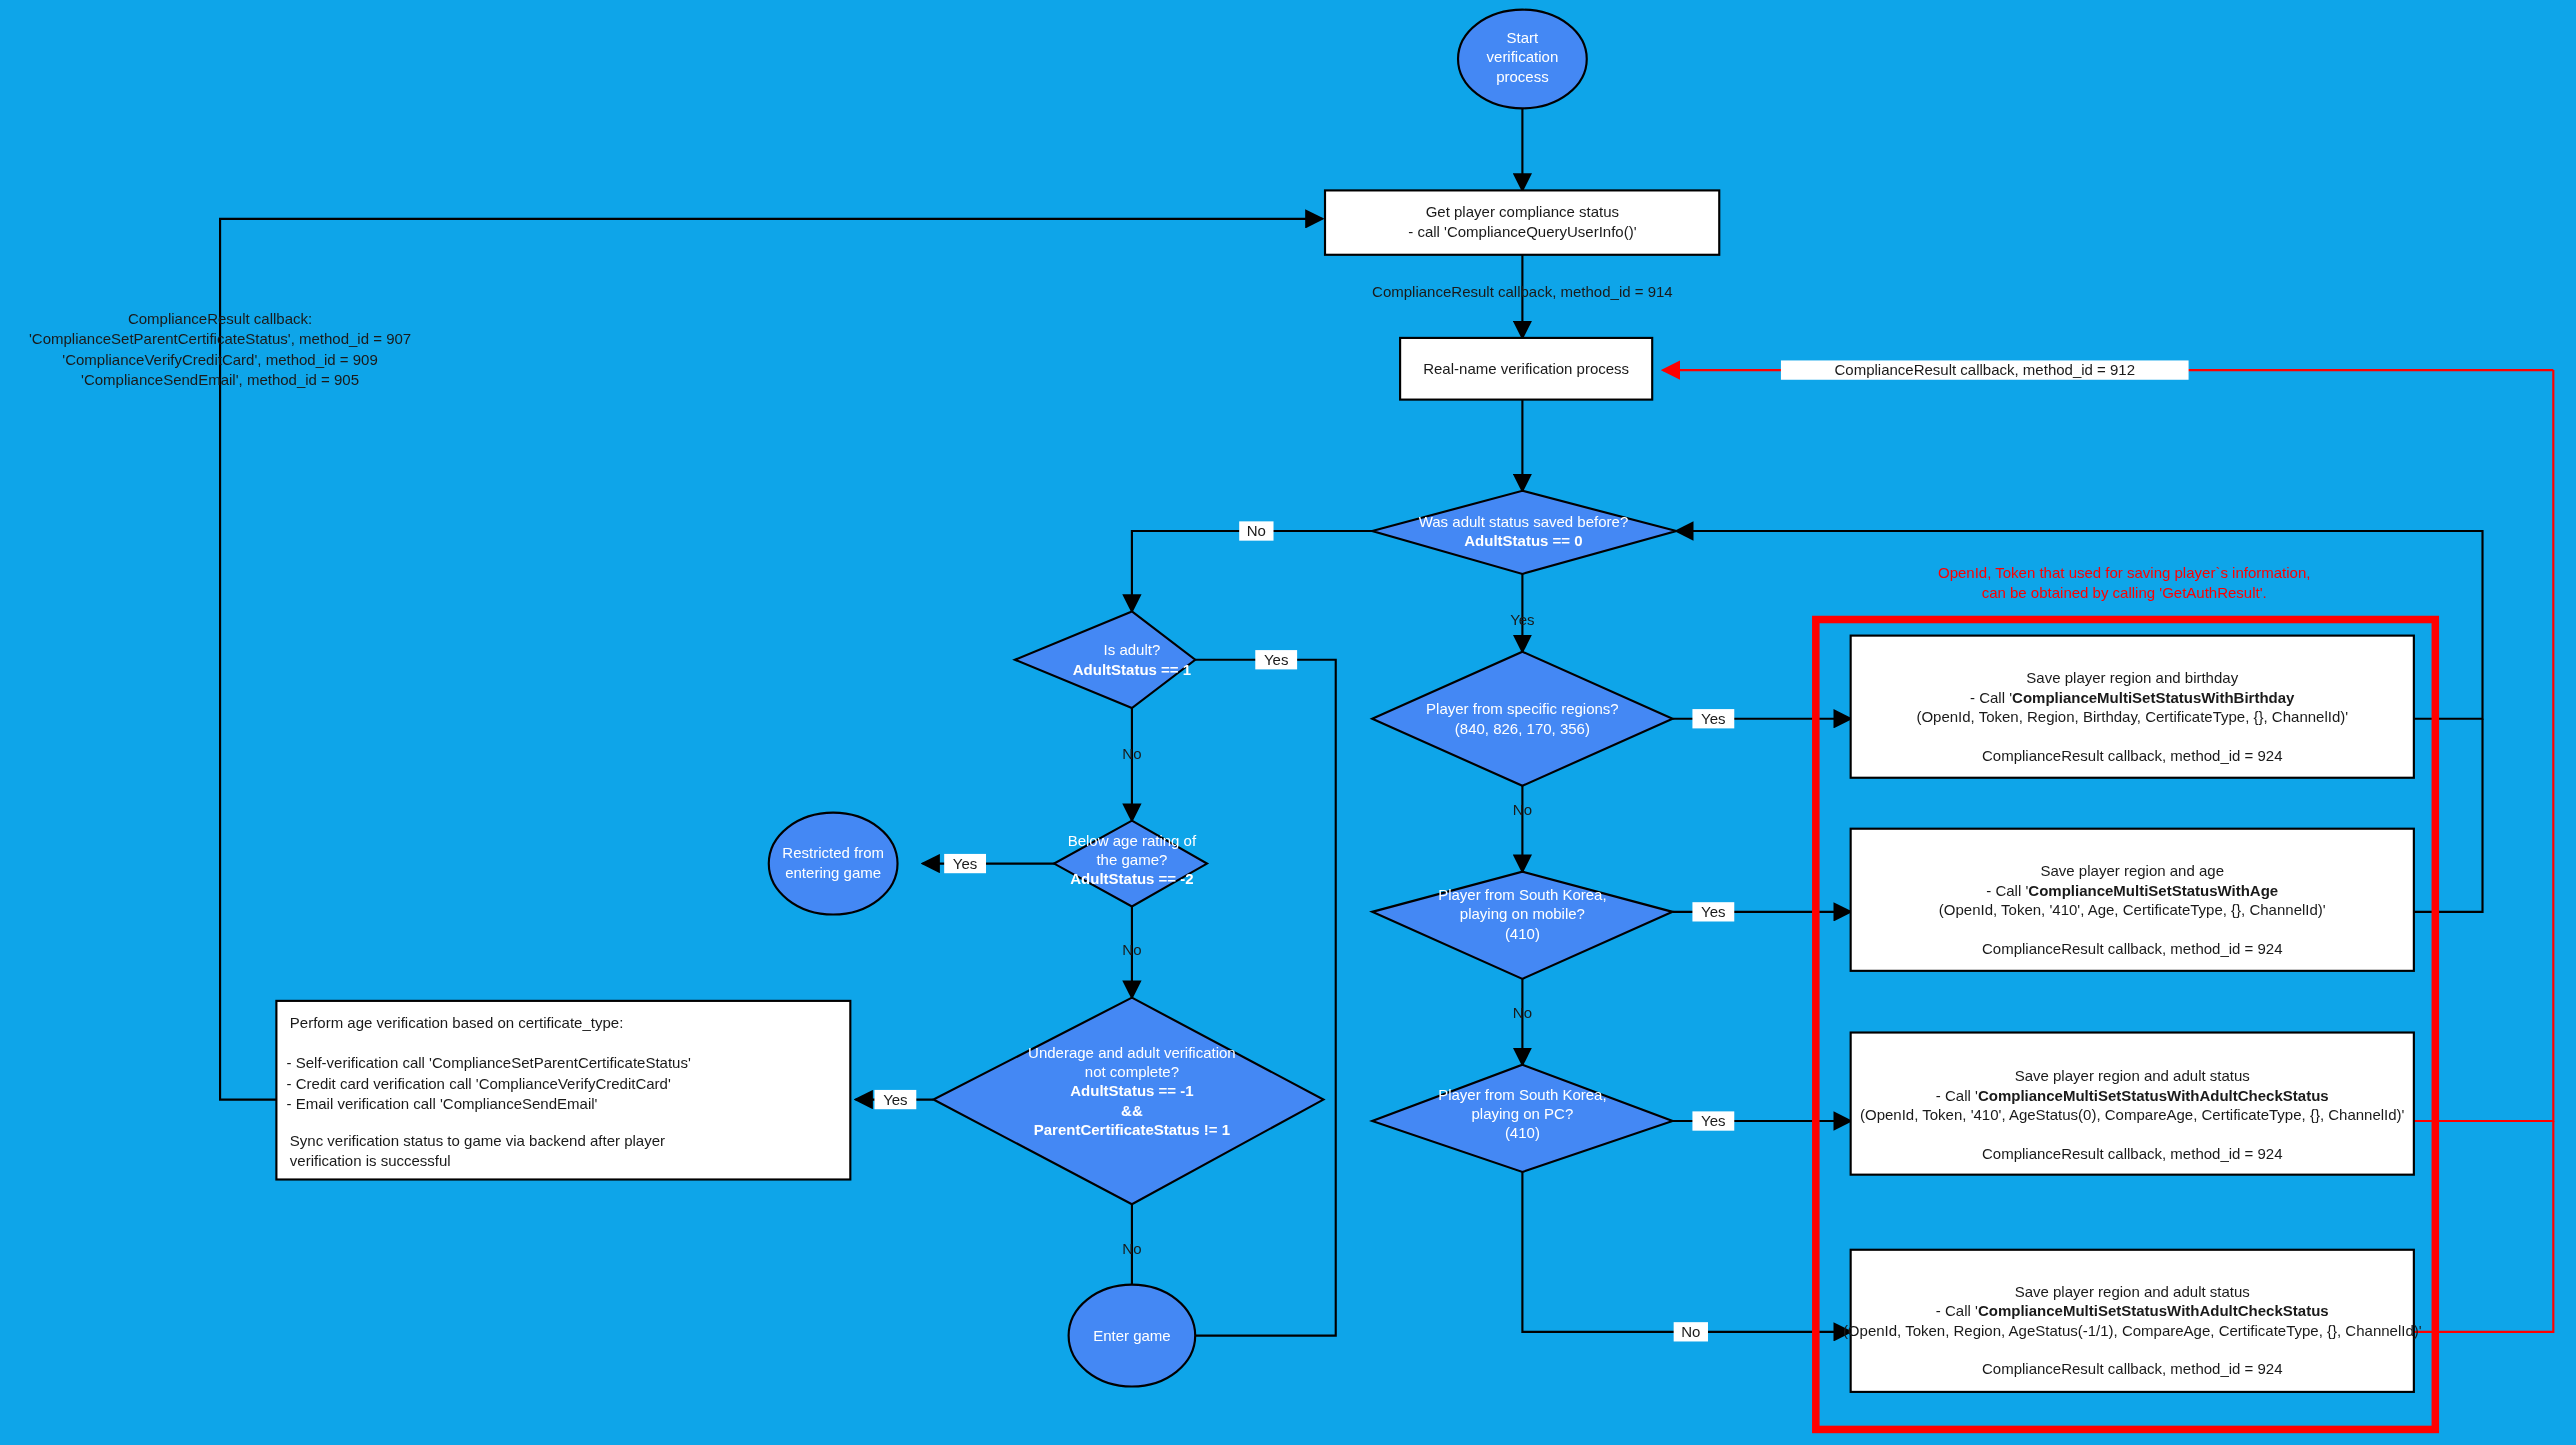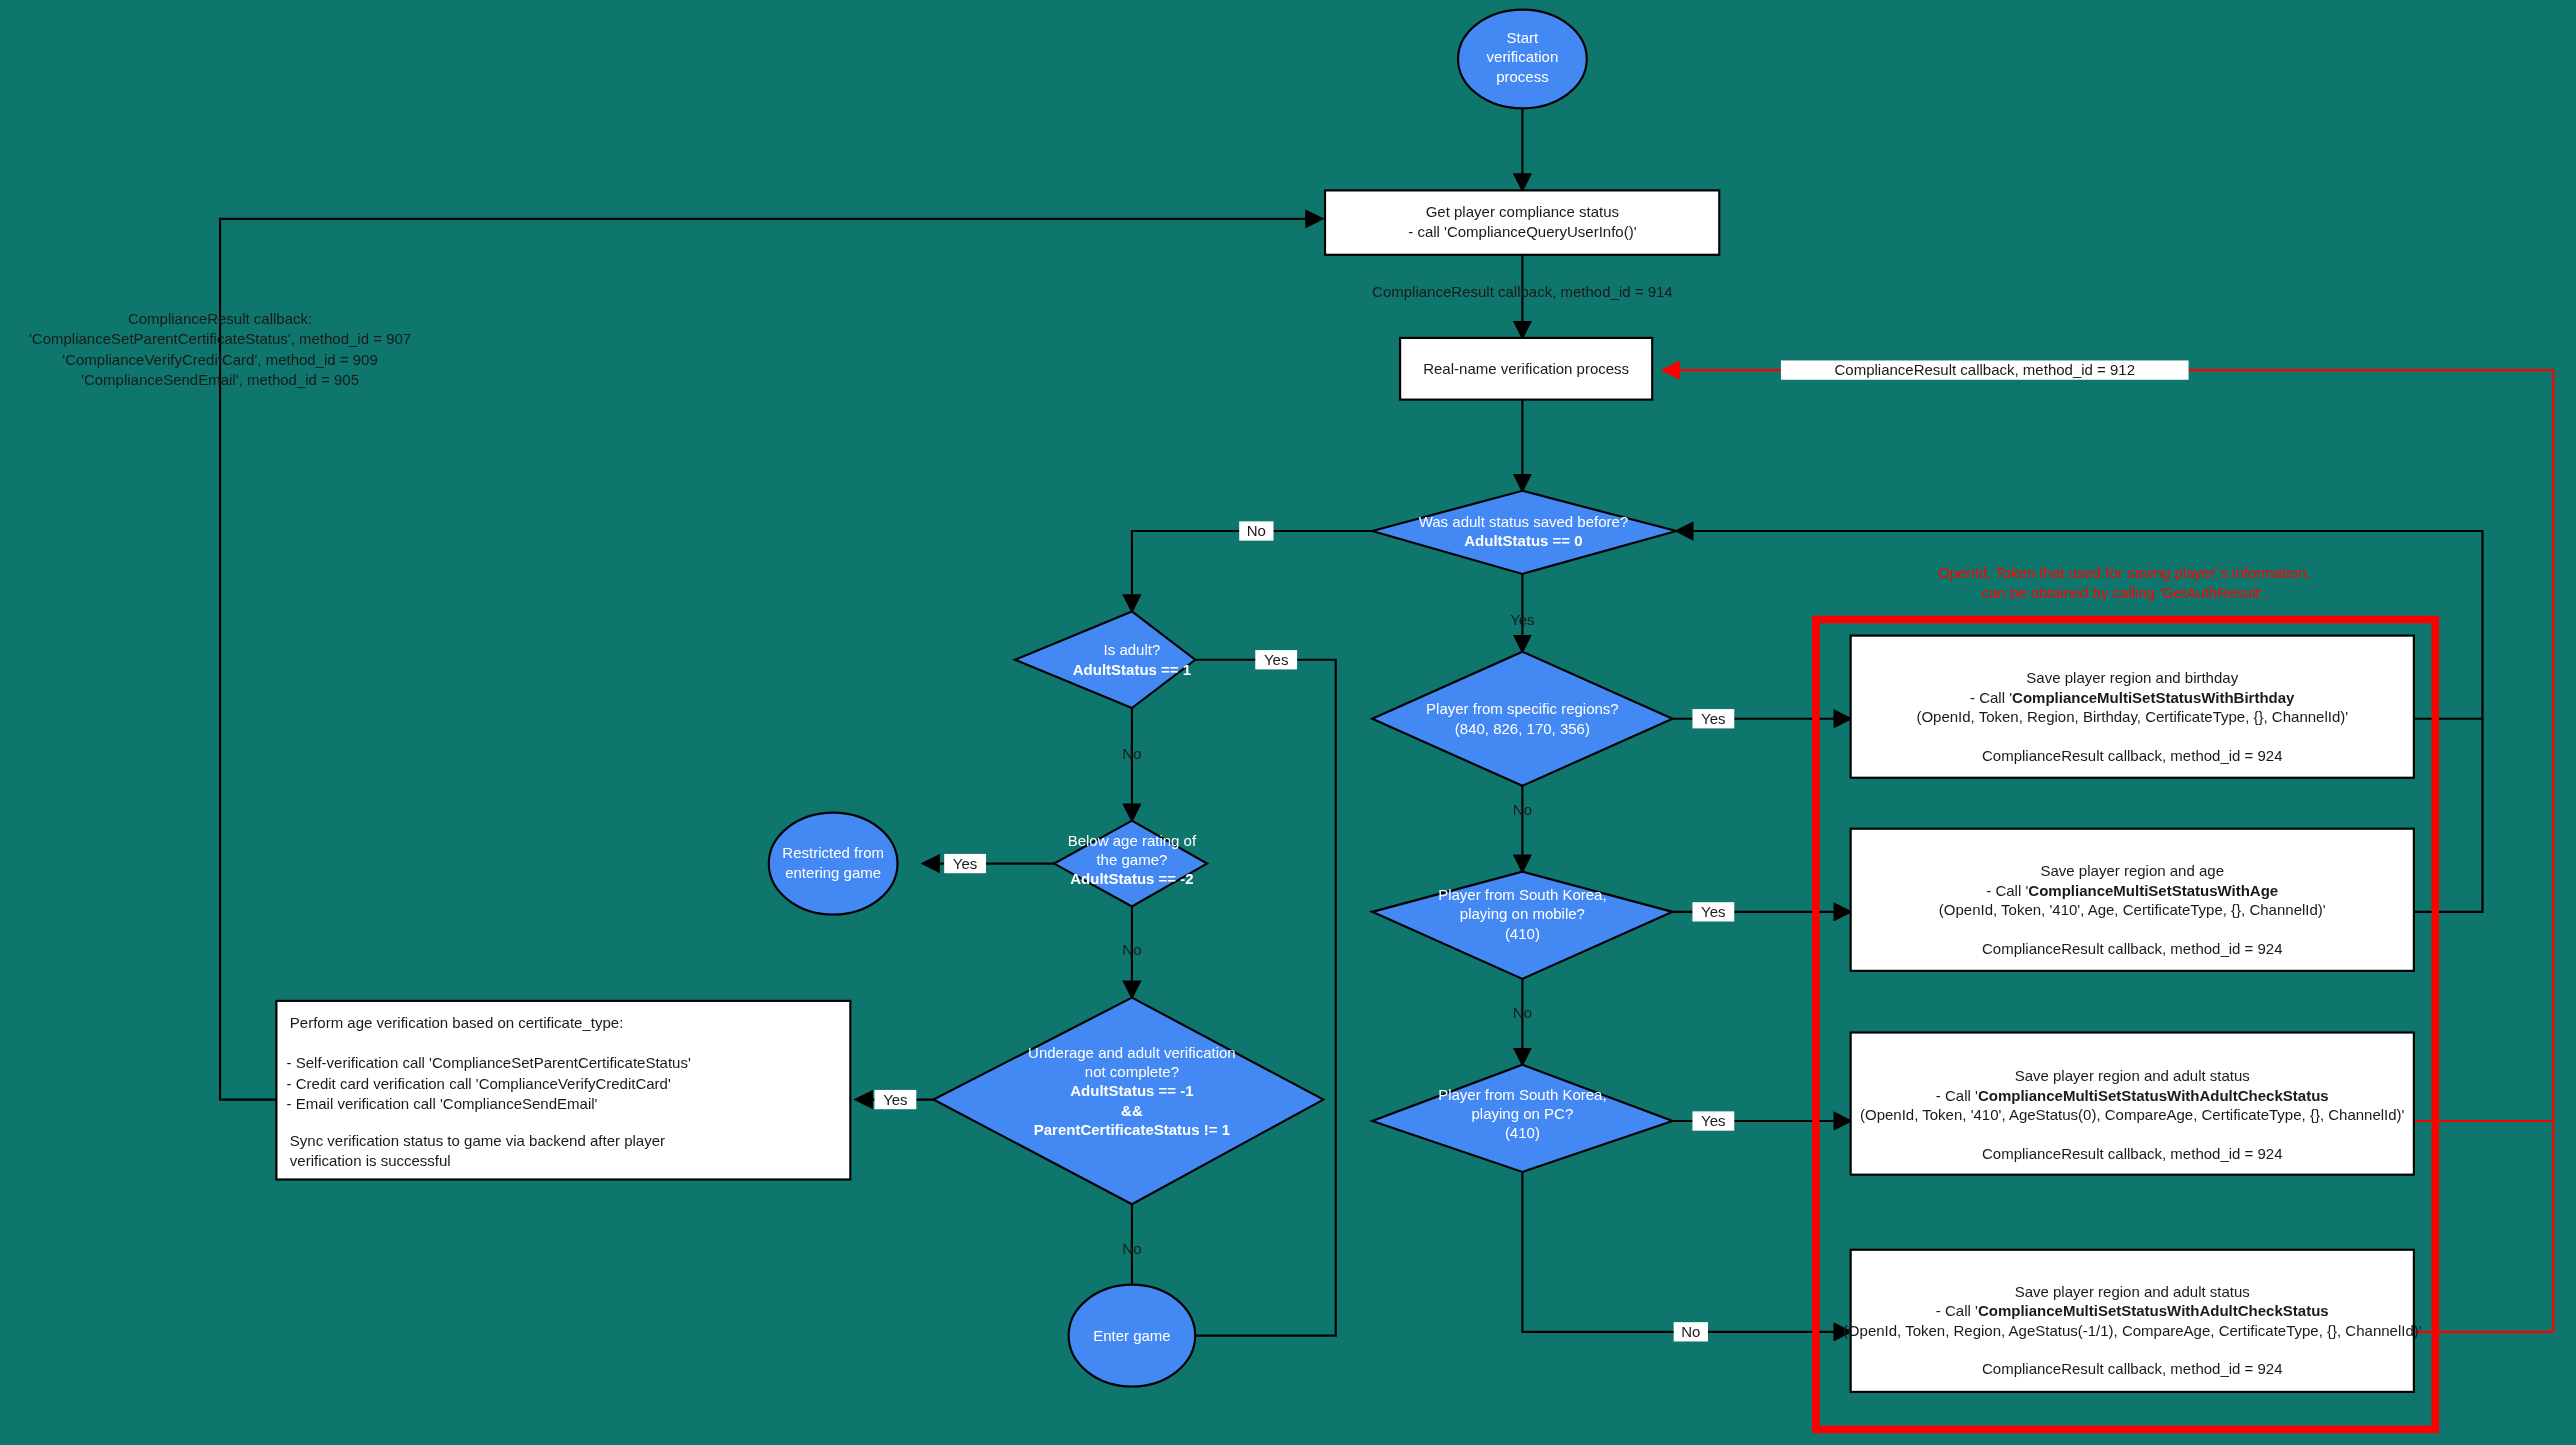--- a/index.html
+++ b/index.html
@@ -1,17 +1,17 @@
 <!DOCTYPE html>
 <html style="font-size:8.6px"><head>
 <meta charset="utf-8">
 <style>
   html,body{margin:0;padding:0;background:#ffffff;}
   body{font-family:"Liberation Sans",sans-serif;}
-  #stage{position:relative;width:2576px;height:1445px;background:#0f766e;overflow:hidden;}
+  #stage{position:relative;width:2576px;height:1445px;background:#0ea5e9;overflow:hidden;}
   svg{position:absolute;top:0;left:0;width:2576px;height:1445px;}
   .nodefill{fill:#4488f4;stroke:#000000;stroke-width:4;}
   .boxfill{fill:#ffffff;stroke:#000000;stroke-width:4;}
   .edge{stroke:#000000;stroke-width:4;fill:none;}
   .edge-red{stroke:#ff0000;stroke-width:4;fill:none;}
   .redbox{fill:none;stroke:#ff0000;stroke-width:14;}
   text{font-family:"Liberation Sans",sans-serif;}
   .t-white{fill:#ffffff;font-size:28px;}
   .t-white-b{fill:#ffffff;font-size:28px;font-weight:bold;}
   .t-dark{fill:#1a1a1a;font-size:28px;}

